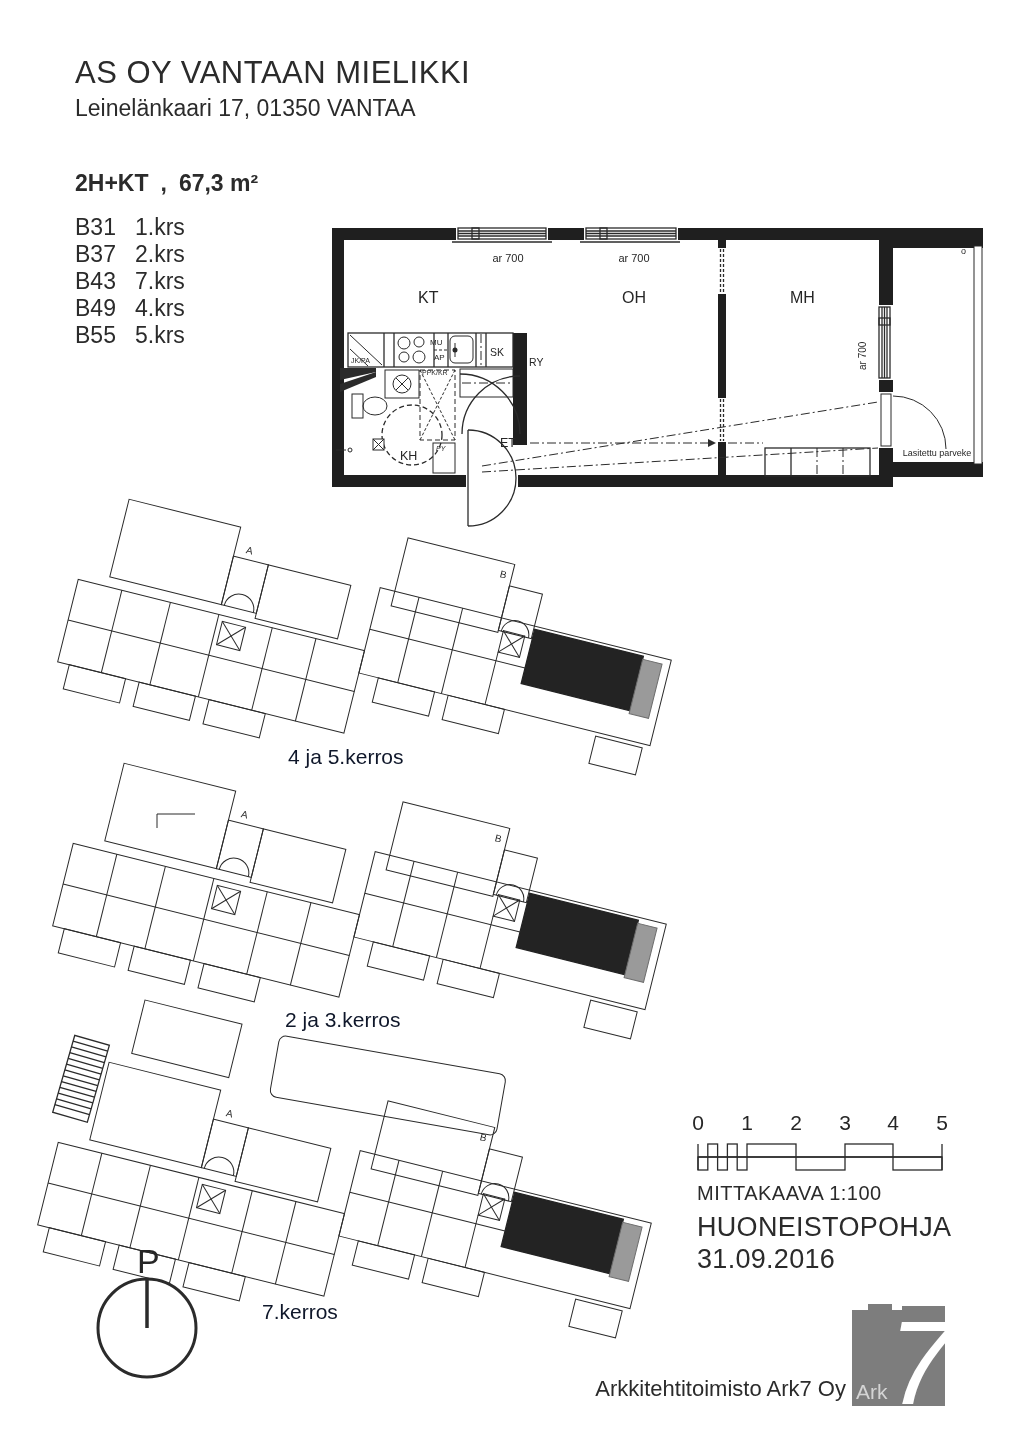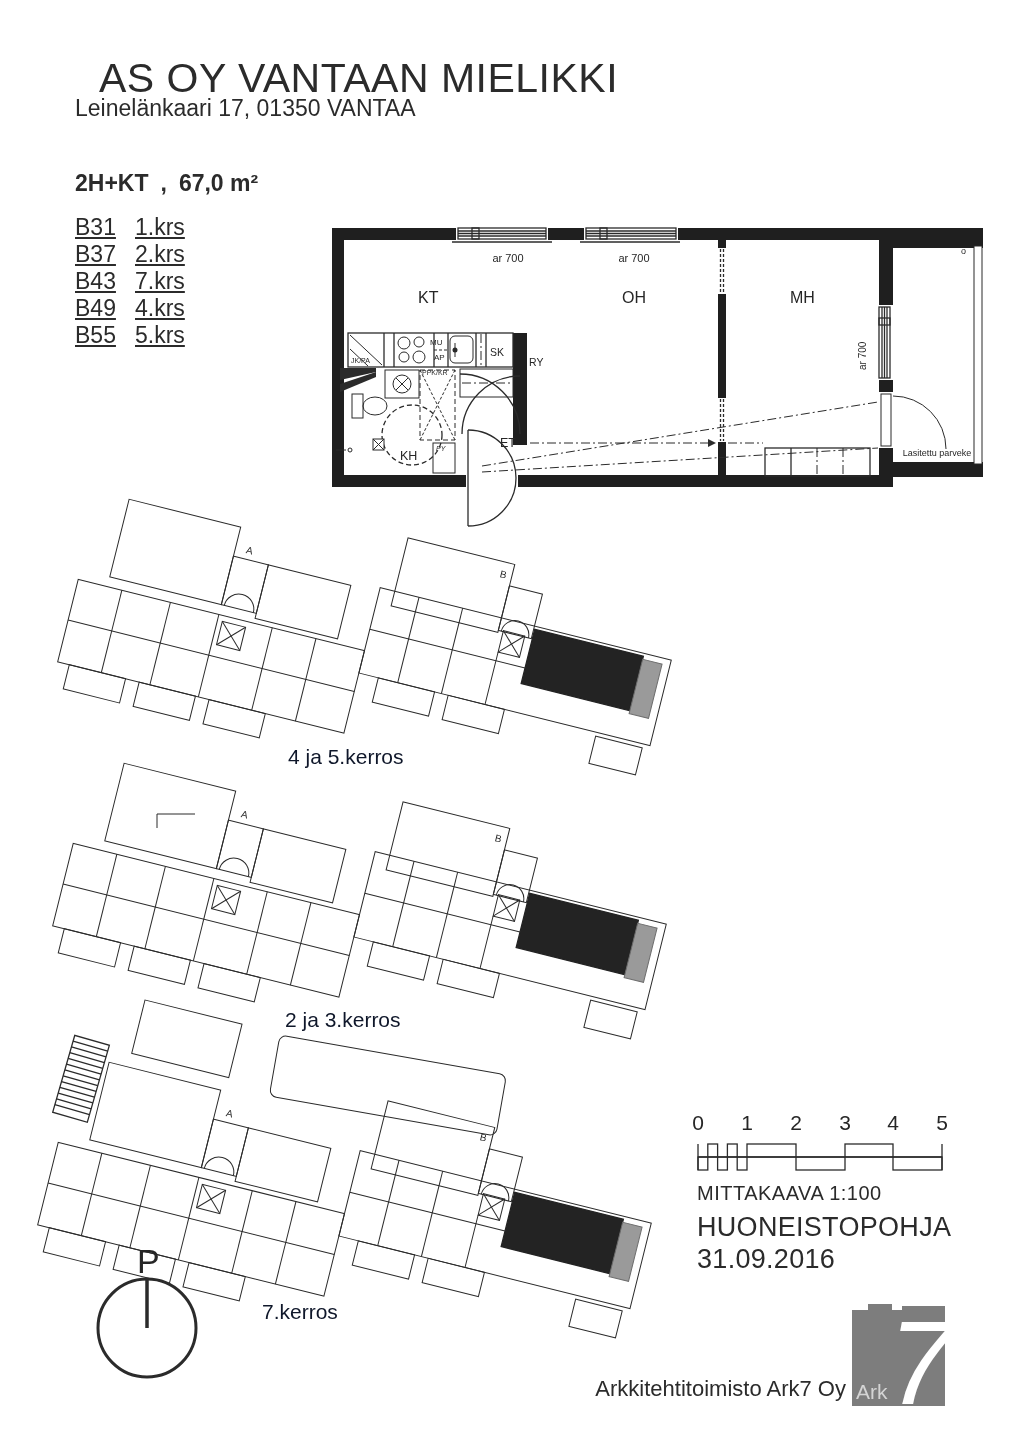--- a/index.html
+++ b/index.html
@@ -1,25 +1,25 @@
 <!DOCTYPE html>
 <html><head>
 <meta charset="utf-8">
 <style>
   html,body{margin:0;padding:0;background:#d8d8d8;}
   .page{position:relative;width:1024px;height:1448px;margin:0 auto;background:#fff;
         font-family:"Liberation Sans",sans-serif;color:#2b2b2b;overflow:hidden;}
   .abs{position:absolute;}
   
-  .title{font-size:41px;letter-spacing:.5px;margin-left:24px;}
+  .title{font-size:31px;letter-spacing:.5px;}
   .address{font-size:23px;}
   .aptline{font-size:23px;font-weight:bold;}
   .aptline .sep{margin:0 12px;}
   .unitlist{font-size:23px;line-height:27px;}
-  .unit-row{display:flex;text-decoration:underline;}
+  .unit-row{display:flex;}
   .unit-row .u{width:60px;}
   .caption{font-size:21px;color:#0f172a;white-space:nowrap;}
   .mitta{font-size:20px;letter-spacing:.5px;}
   .docline{font-size:27px;letter-spacing:.3px;}
   .firm{font-size:22px;text-align:right;}
   
   svg{overflow:visible;}
   .plan rect,.plan line,.plan path,.plan circle,.plan ellipse,.plan polyline{
       stroke:#2b2b2b;fill:none;stroke-width:1.3;}
   .plan .wall{fill:#1f1f1f;stroke:none;}
@@ -42,21 +42,21 @@
 </style>
 </head>
 <body>
 
 <div class="page">
 
   <div class="abs title" style="left:75px;top:55px;">AS OY VANTAAN MIELIKKI</div>
   <div class="abs address" style="left:75px;top:95px;">Leinelänkaari 17, 01350  VANTAA</div>
 
   <div class="abs aptline" style="left:75px;top:170px;">
-    <span>2H+KT</span><span class="sep">,</span><span>67,0 m²</span>
+    <span>2H+KT</span><span class="sep">,</span><span>67,3 m²</span>
   </div>
 
   <div class="abs unitlist" style="left:75px;top:214px;">
     <div class="unit-row">
       <span class="u">B31</span>
       <span>1.krs</span>
       </div>
     <div class="unit-row">
       <span class="u">B37</span>
       <span>2.krs</span>

